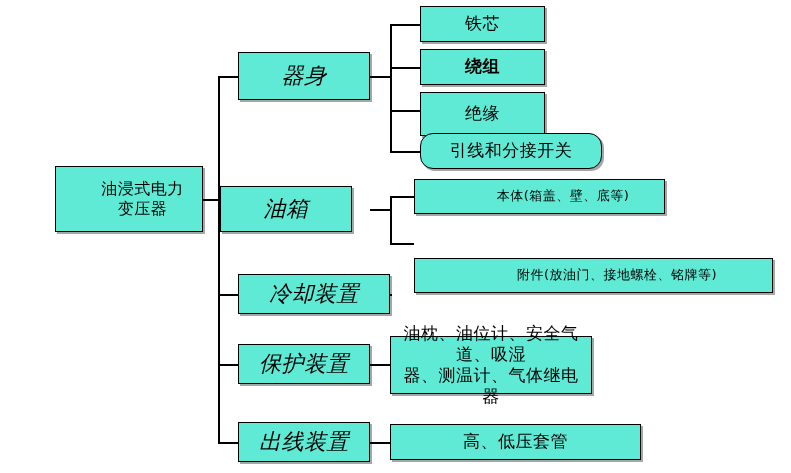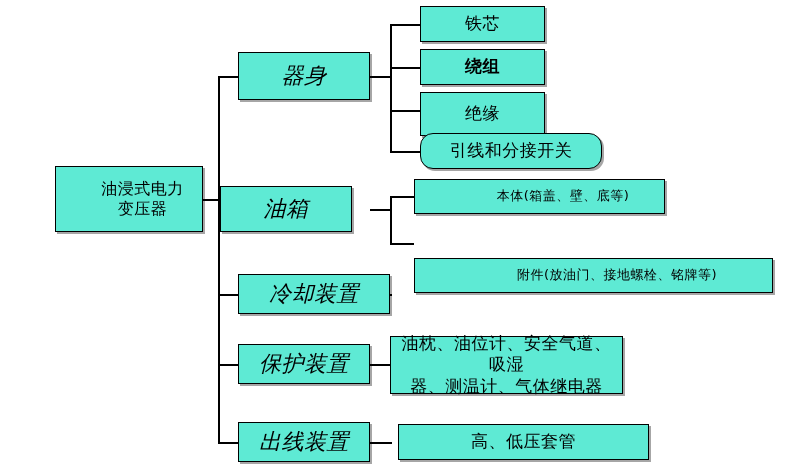--- a/index.html
+++ b/index.html
@@ -123,22 +123,22 @@
 
   <div class="node lvl3 dense" style="left:414px; top:179px; width:251px; height:35px;">
     <span class="txt">本体(箱盖、壁、底等)</span>
   </div>
 
   <div class="node lvl3 dense" style="left:414px; top:222px; width:359px; height:35px;margin-top:36px;">
     <span class="txt">附件(放油门、接地螺栓、铭牌等)</span>
   </div>
 
 
-  <div class="node lvl3" style="left:390px; top:336px; width:233px; height:58px;">
+  <div class="node lvl3" style="left:390px; top:336px; width:202px; height:58px;">
     <span class="txt">油枕、油位计、安全气道、吸湿
 器、测温计、气体继电器</span>
   </div>
 
-  <div class="node lvl3" style="left:390px; top:424px; width:251px; height:36px;margin-left:8px;">
+  <div class="node lvl3" style="left:390px; top:424px; width:251px; height:36px;">
     <span class="txt">高、低压套管</span>
   </div>
 
 </div>
 
 </body></html>

